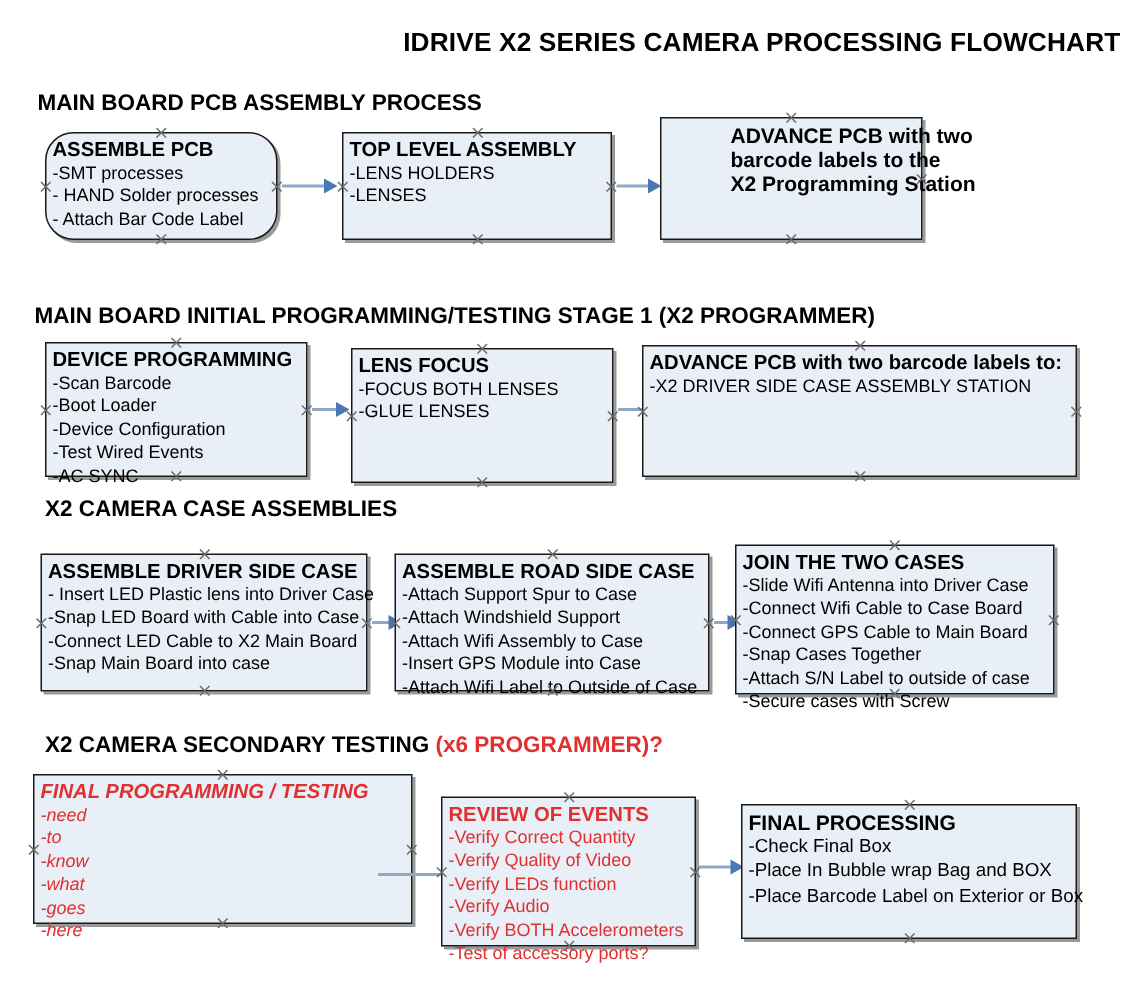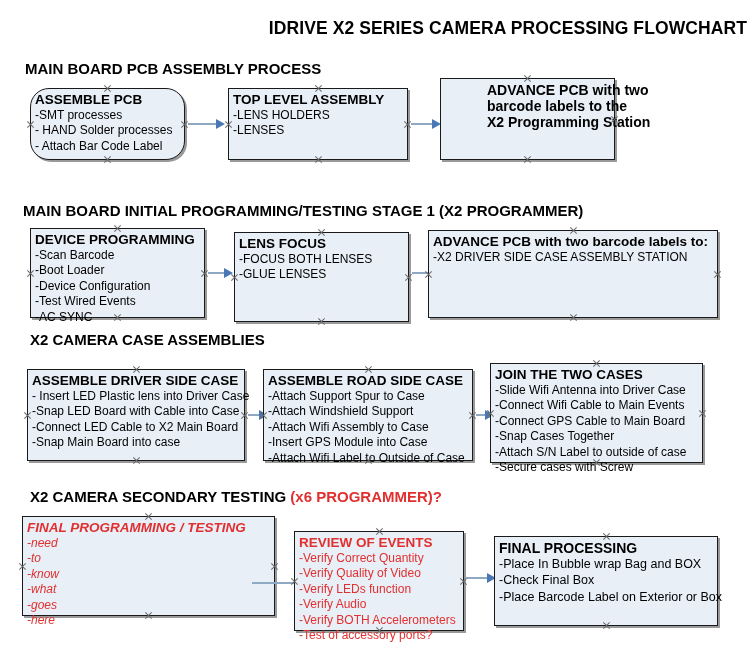--- a/index.html
+++ b/index.html
@@ -233,21 +233,21 @@
 </div>
 
 <div class="connector" style="left:476px; top:410px; width:18px;">
   <span class="shaft"></span>
   <span class="head"></span>
 </div>
 
 <div class="node" style="left:490px; top:363px; width:213px; height:100px;">
   <div class="ttl">JOIN THE TWO CASES</div>
   <div class="ln">-Slide Wifi Antenna into Driver Case</div>
-  <div class="ln">-Connect Wifi Cable to Main Events</div>
+  <div class="ln">-Connect Wifi Cable to Case Board</div>
   <div class="ln">-Connect GPS Cable to Main Board</div>
   <div class="ln">-Snap Cases Together</div>
   <div class="ln">-Attach S/N Label to outside of case</div>
   <div class="ln">-Secure cases with Screw</div>
   <span class="handle h-top"></span>
   <span class="handle h-bottom"></span>
   <span class="handle h-left"></span>
   <span class="handle h-right"></span>
 </div>
 
@@ -287,18 +287,18 @@
   <span class="handle h-right"></span>
 </div>
 
 <div class="connector" style="left:466px; top:573px; width:30px;">
   <span class="shaft"></span>
   <span class="head"></span>
 </div>
 
 <div class="node big" style="left:494px; top:536px; width:224px; height:90px;">
   <div class="ttl">FINAL PROCESSING</div>
+  <div class="ln"> -Check Final Box</div>
   <div class="ln">-Place In Bubble wrap Bag and BOX</div>
-  <div class="ln"> -Check Final Box</div>
   <div class="ln">-Place Barcode Label on Exterior or Box</div>
   <span class="handle h-top"></span>
   <span class="handle h-bottom"></span>
 </div>
 
 </body></html>

